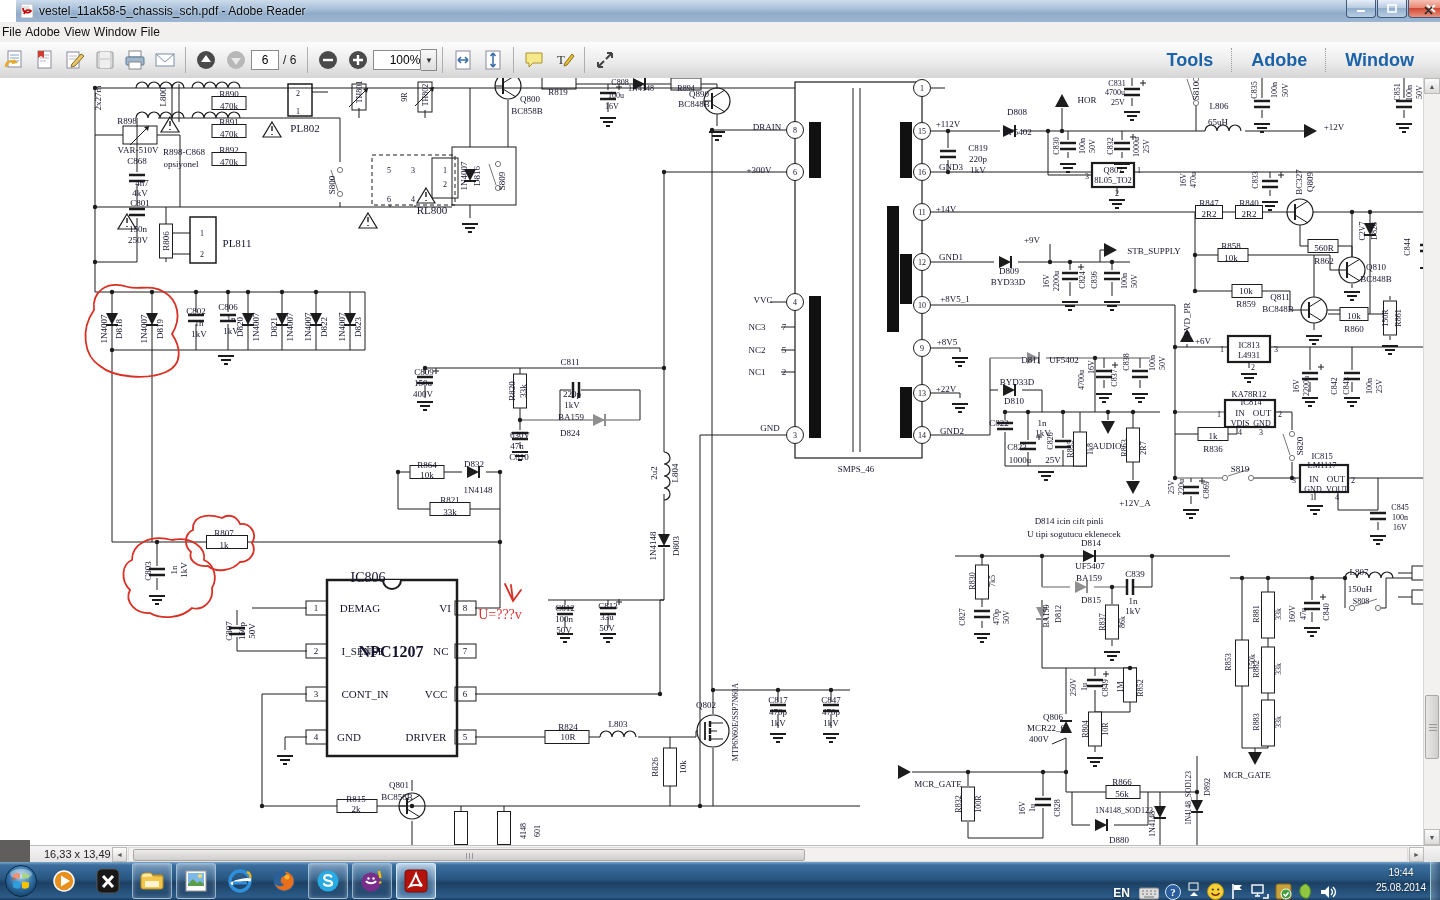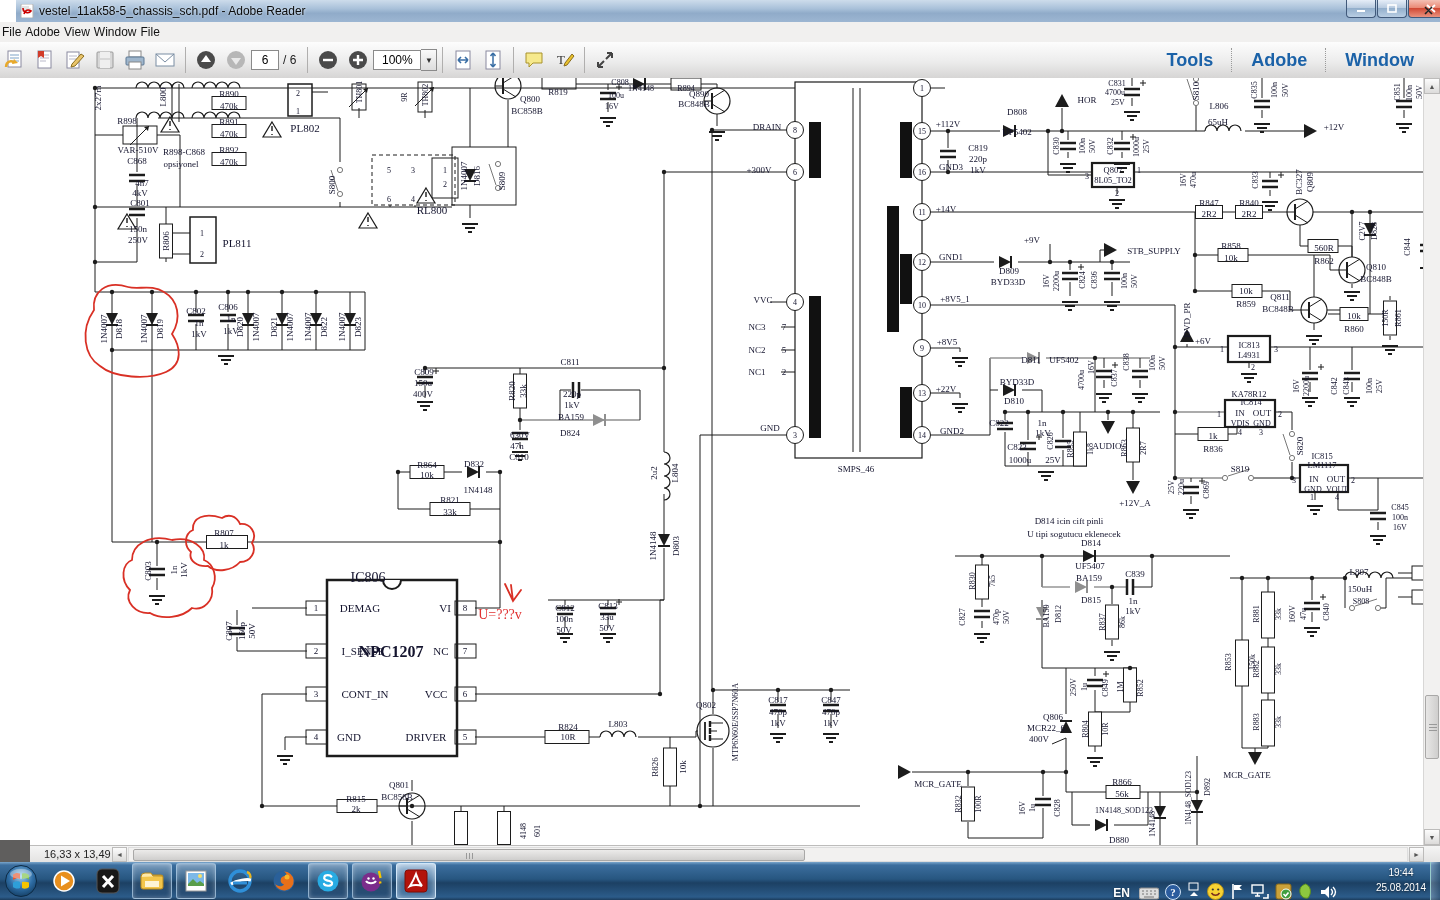--- a/index.html
+++ b/index.html
@@ -19,21 +19,21 @@
   .menu-item{font-size:12px;color:#111;padding:2px 2px;}
   #menu-close{position:absolute;right:4px;top:2px;width:16px;height:16px;display:flex;align-items:center;justify-content:center;}
   
   #toolbar{position:absolute;left:0;top:42px;width:1440px;height:36px;
     background:linear-gradient(#fdfdfd,#ececec 55%,#d6d5d4);border-bottom:1px solid #979797;
     display:flex;align-items:center;}
   .tb{width:28px;height:28px;margin:0 1px;display:flex;align-items:center;justify-content:center;border-radius:3px;}
   .tsep{width:1px;height:26px;background:#b0afae;margin:0 5px;}
   .page-input{width:26px;height:18px;border:1px solid #8a8a8a;font-size:12px;text-align:center;font-family:"Liberation Sans",sans-serif;padding:0;background:#fff;}
   .page-total{font-size:12px;color:#222;margin:0 6px 0 4px;}
-  .zoombox{width:46px;height:18px;border:1px solid #8a8a8a;background:#fff;font-size:12px;display:flex;align-items:center;justify-content:center;}
+  .zoombox{width:46px;height:18px;border:1px solid #8a8a8a;background:#fff;font-size:12px;display:flex;align-items:center;justify-content:flex-end;}
   .zoomdrop{width:15px;height:20px;border:1px solid #8a8a8a;border-left:none;background:linear-gradient(#fafafa,#ddd);display:flex;align-items:center;justify-content:center;font-size:8px;color:#333;}
   #tb-right{position:absolute;right:8px;top:0;height:36px;display:flex;align-items:center;}
   .tb-label{color:#1b62a8;font-weight:bold;font-size:18px;padding:0 18px;}
   .dotsep{width:1px;height:24px;border-left:1px dotted #9a9a9a;}
   
   #docarea{position:absolute;left:0;top:78px;width:1424px;height:767px;background:#fff;overflow:hidden;}
   #schx{position:absolute;left:0;top:0;}
   text{font-family:"Liberation Serif","DejaVu Serif",serif;}
   
   #vscroll{position:absolute;right:0;top:78px;width:16px;height:767px;background:#f2f1f0;border-left:1px solid #d8d7d6;}

